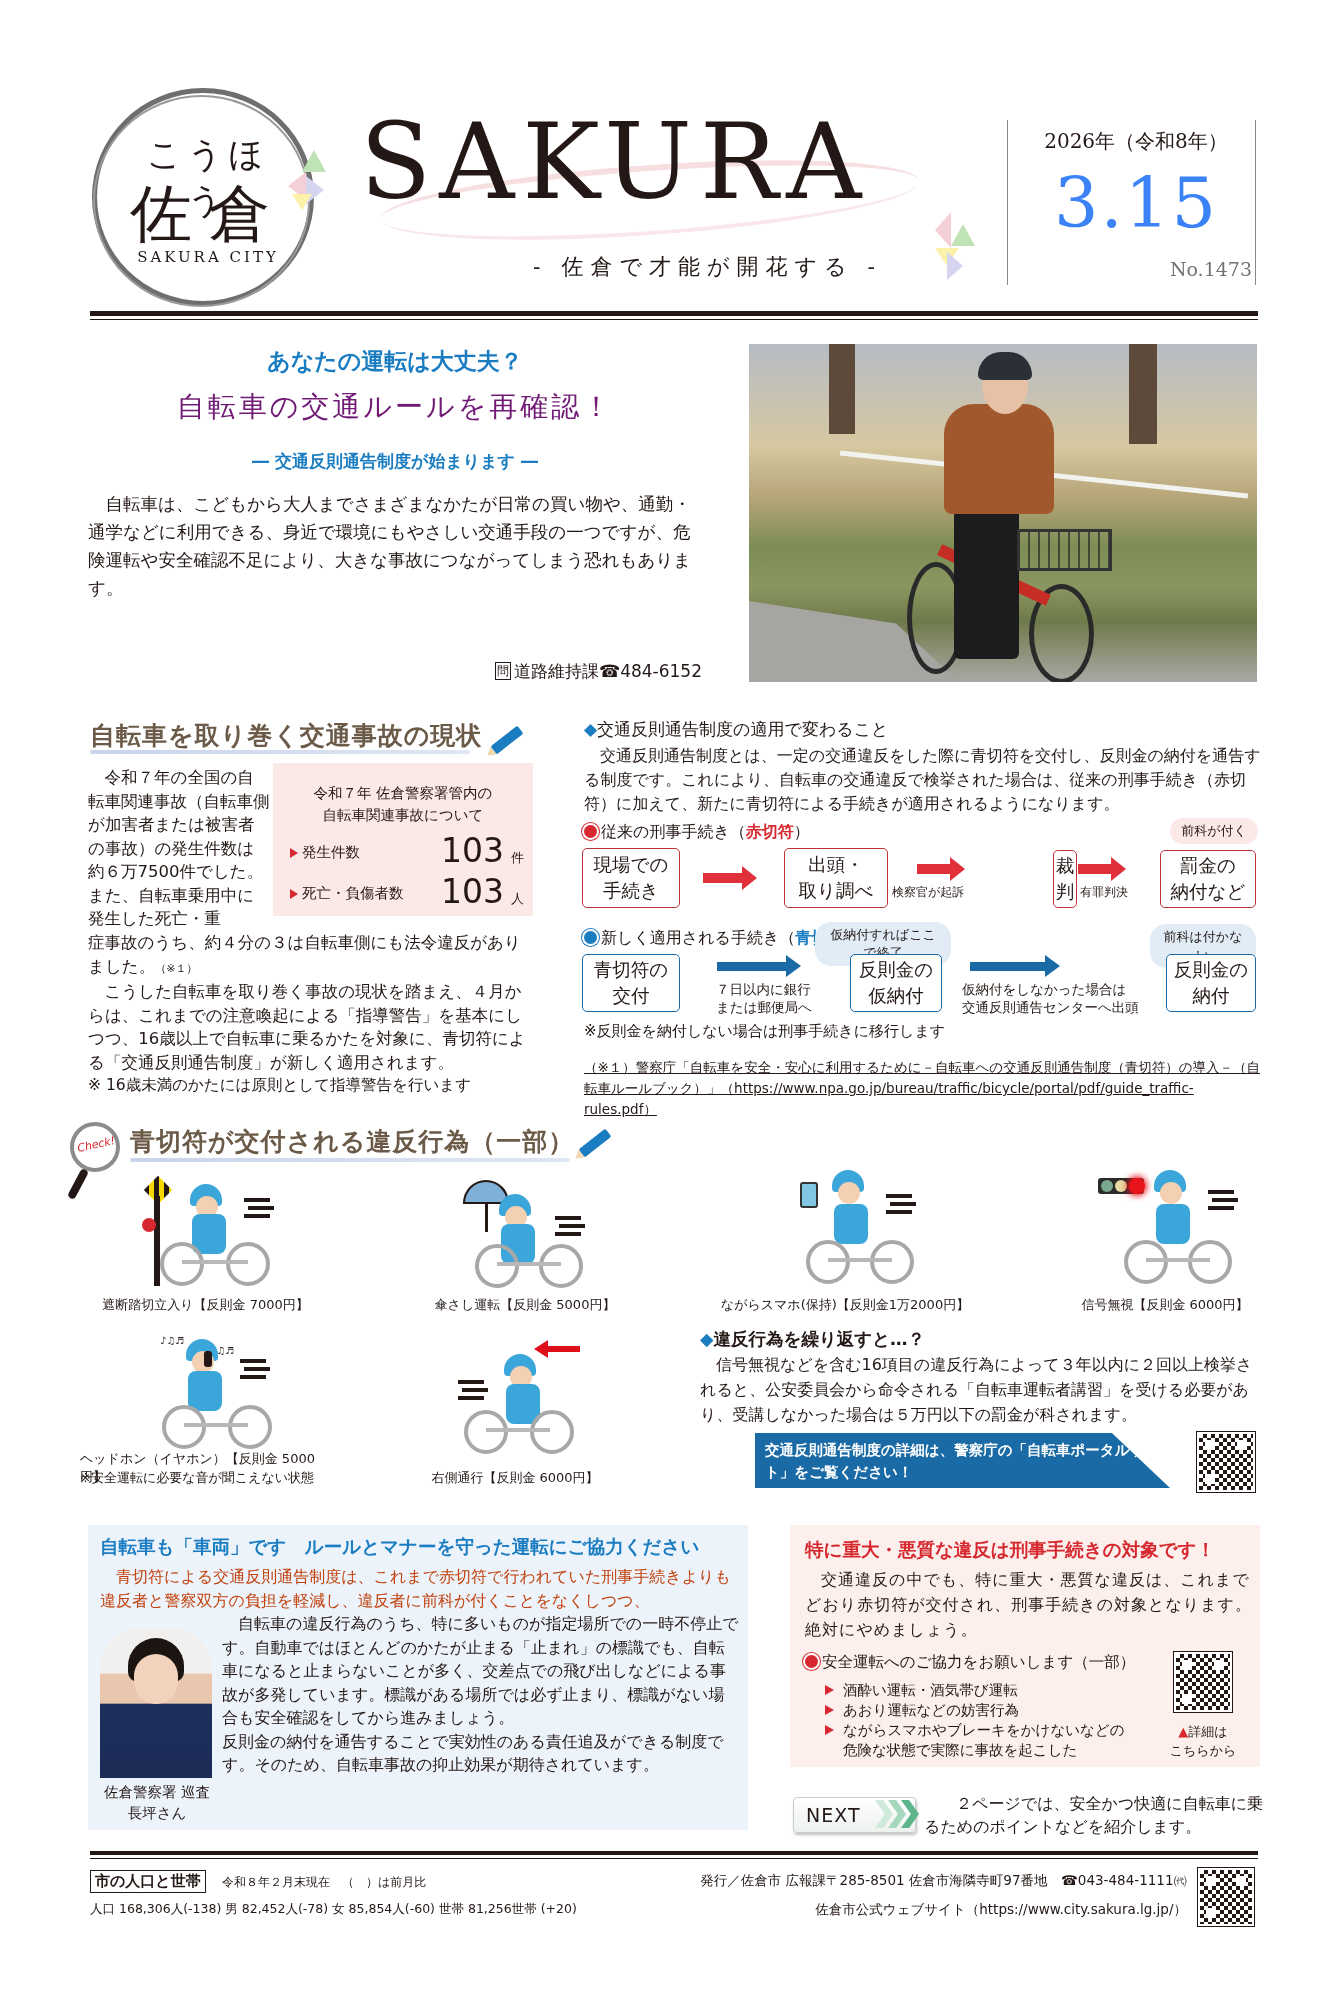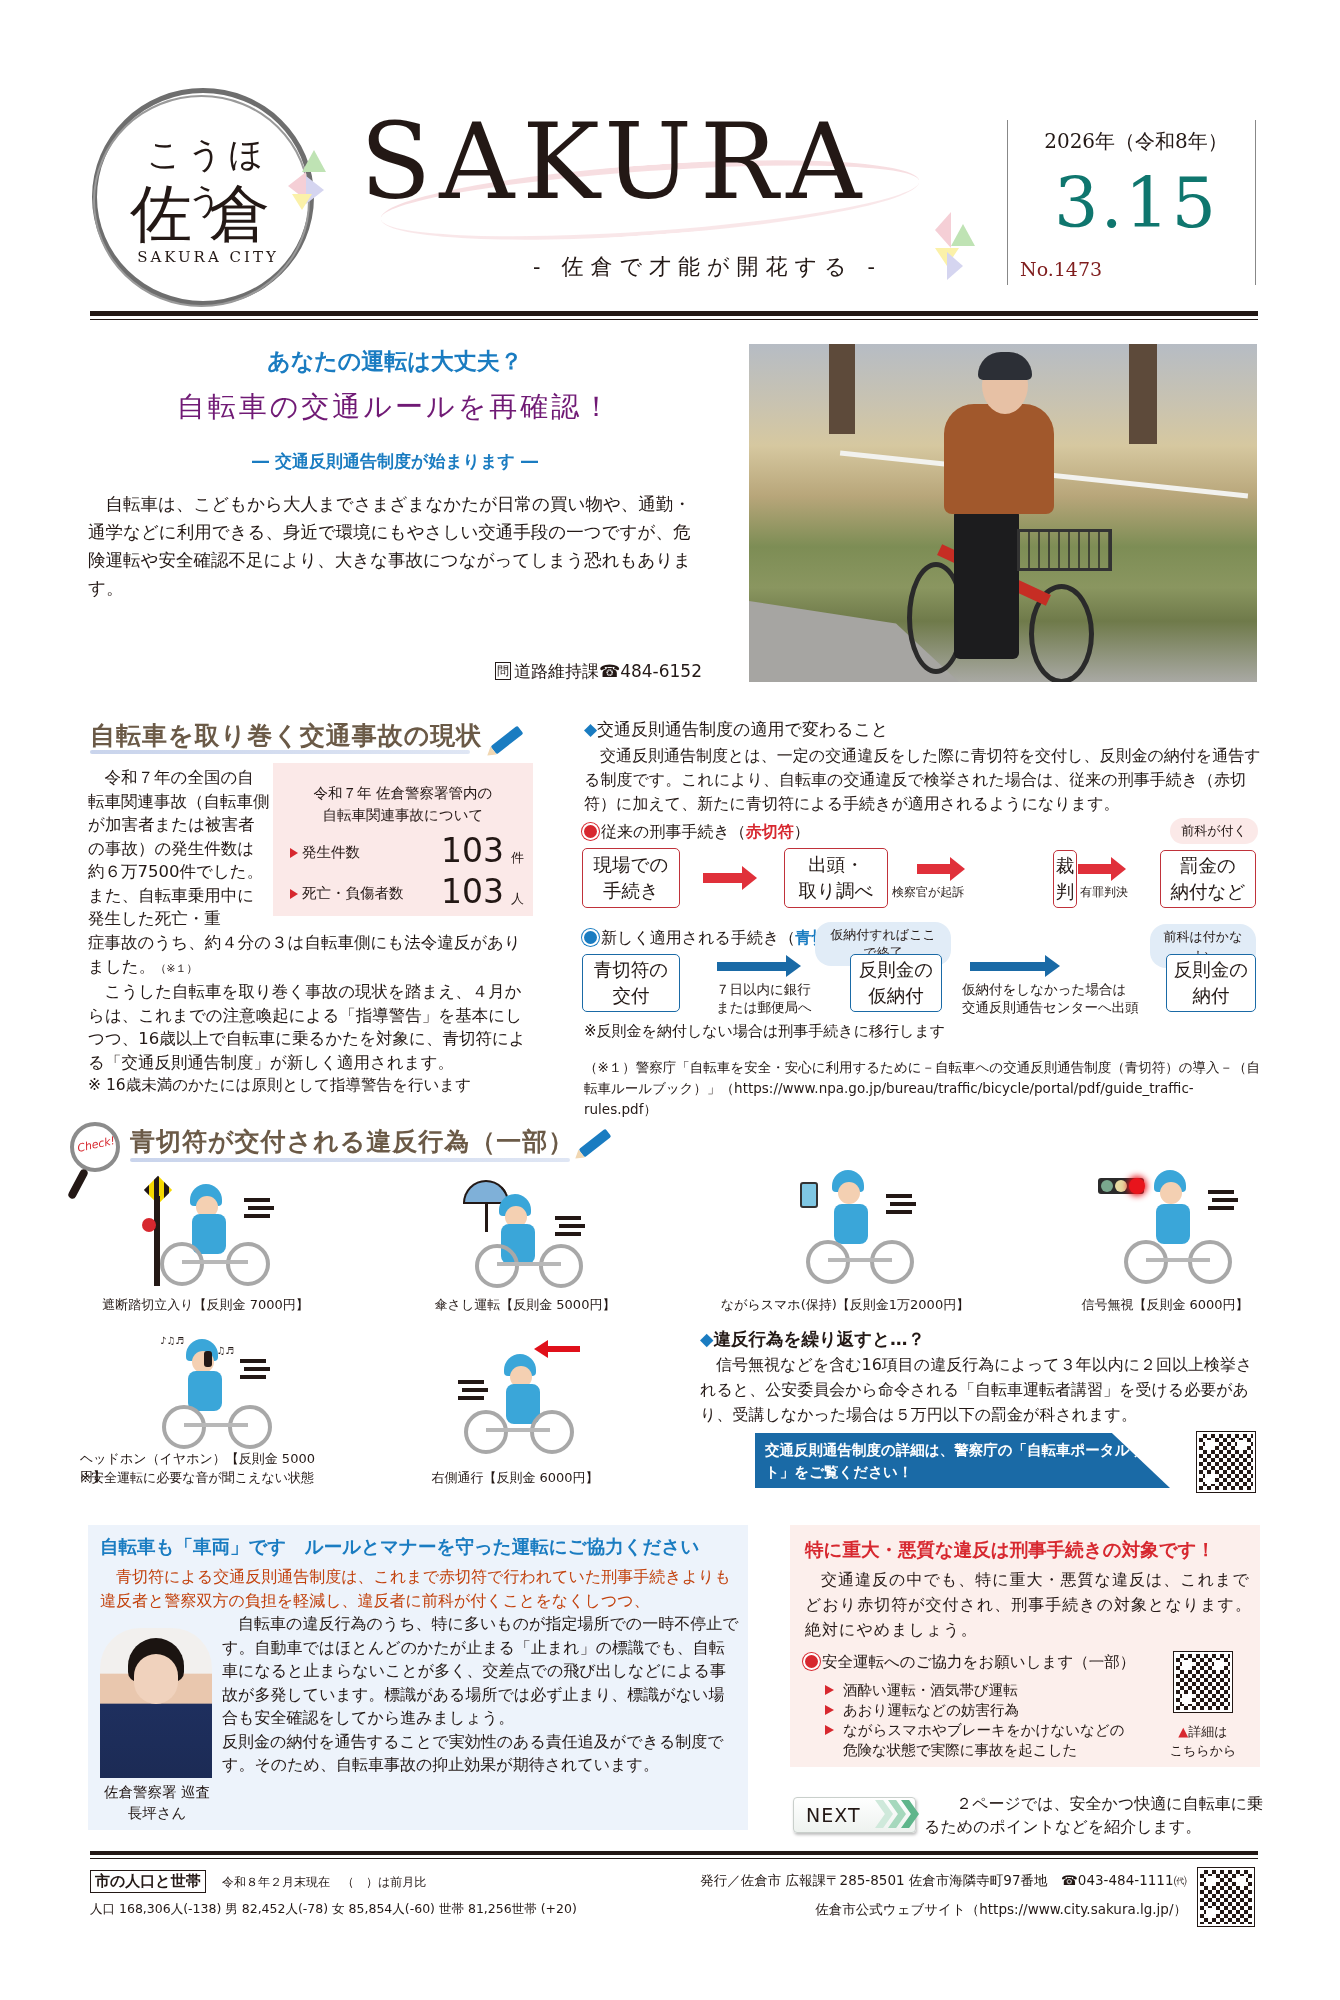--- a/index.html
+++ b/index.html
@@ -14,22 +14,22 @@
   .logo-kanji { left: 128px; top: 172px; width: 160px; text-align: center; font-family: "DejaVu Serif", serif; font-size: 62px; letter-spacing: 16px; color: #231815; }
   .logo-city { left: 120px; top: 248px; width: 176px; text-align: center; font-family: "DejaVu Serif", serif; font-size: 15px; letter-spacing: 3px; color: #231815; }
   .tri { position: absolute; width: 0; height: 0; }
 
   .title-wave { left: 380px; top: 165px; width: 540px; height: 70px; border-radius: 50%; border-top: 6px solid rgba(231,160,170,0.35); border-bottom: 4px solid rgba(231,160,170,0.25); transform: rotate(-4deg); }
   .title-sakura { left: 360px; top: 110px; font-family: "DejaVu Serif", serif; font-size: 104px; letter-spacing: 8px; color: #231815; line-height: 1; }
   .title-tagline { left: 533px; top: 252px; font-family: "DejaVu Serif", serif; font-size: 22px; letter-spacing: 7px; color: #231815; }
   .mast-divider-v { left: 1007px; top: 120px; width: 1px; height: 165px; background: #888; }
   .mast-divider-v2 { left: 1255px; top: 120px; width: 1px; height: 165px; background: #888; }
   .mast-year { left: 1020px; top: 128px; width: 232px; text-align: center; font-family: "DejaVu Serif", serif; font-size: 20px; color: #231815; }
-  .mast-date { left: 1020px; top: 168px; width: 232px; text-align: center; font-family: "DejaVu Serif", serif; font-size: 70px; line-height: 1; color: #0f766e; letter-spacing: 2px; }
-  .mast-no { left: 1020px; top: 258px; width: 232px; text-align: left; font-family: "DejaVu Serif", serif; font-size: 19px; color: #7f1d1d; }
+  .mast-date { left: 1020px; top: 168px; width: 232px; text-align: center; font-family: "DejaVu Serif", serif; font-size: 70px; line-height: 1; color: #3b82f6; letter-spacing: 2px; }
+  .mast-no { left: 1020px; top: 258px; width: 232px; text-align: right; font-family: "DejaVu Serif", serif; font-size: 19px; color: #737373; }
   .rule-thick { left: 90px; top: 311px; width: 1168px; height: 5px; background: #231815; }
   .rule-thin { left: 90px; top: 319px; width: 1168px; height: 1px; background: #231815; }
   .lead-kicker { left: 90px; top: 346px; width: 610px; text-align: center; font-size: 23px; font-weight: bold; color: #1a7cc1; }
   .lead-headline { left: 90px; top: 388px; width: 610px; text-align: center; font-size: 28px; font-weight: normal; color: #701a75; letter-spacing: 3px; }
   .lead-sub { left: 90px; top: 450px; width: 610px; text-align: center; font-size: 17px; font-weight: bold; color: #1a7cc1; }
   .lead-body { left: 88px; top: 490px; width: 614px; font-size: 17.5px; line-height: 28px; color: #231815; }
   .lead-body p { text-indent: 1em; }
   .lead-contact { left: 440px; top: 660px; width: 262px; text-align: right; font-size: 17px; color: #231815; }
   .lead-contact .mark { display: inline-block; border: 1.5px solid #231815; font-size: 12px; line-height: 14px; padding: 1px 1px; margin-right: 3px; vertical-align: 2px; }
 
@@ -83,21 +83,21 @@
   .arrow-red { height: 10px; background: #e0303a; }
   .arrow-red::after { content: ""; position: absolute; right: -14px; top: -7px; border-left: 15px solid #e0303a; border-top: 12px solid transparent; border-bottom: 12px solid transparent; }
   .arrow-blue { height: 9px; background: #1a6aa6; }
   .arrow-blue::after { content: ""; position: absolute; right: -14px; top: -7px; border-left: 15px solid #1a6aa6; border-top: 11px solid transparent; border-bottom: 11px solid transparent; }
   .arrow-cap { font-size: 12px; color: #231815; }
   .arrow-cap2 { font-size: 13.5px; line-height: 18px; color: #231815; }
   .bubble { border-radius: 16px; font-size: 13px; padding: 4px 10px; color: #231815; text-align: center; }
   .bubble.pink { background: #fbe9e8; }
   .bubble.lblue { background: #e1ecf7; }
   .proc-note { font-size: 15px; color: #231815; }
-  .foot-ref { left: 584px; top: 1057px; width: 680px; font-size: 13.5px; line-height: 21px; color: #231815; }
+  .foot-ref { left: 584px; top: 1057px; width: 680px; font-size: 13.5px; line-height: 21px; color: #231815; text-decoration: underline; }
 
   
   .check-glass { left: 70px; top: 1122px; width: 50px; height: 50px; border: 4px solid #8c8c8c; border-radius: 50%; background: #fff; }
   .check-text { left: 77px; top: 1138px; font-size: 11px; font-style: italic; color: #d7282f; transform: rotate(-12deg); }
   .check-handle { left: 74px; top: 1168px; width: 8px; height: 32px; background: #231815; transform: rotate(28deg); border-radius: 4px; }
   .vio-head { left: 130px; top: 1125px; }
   .vio-underline { left: 130px; top: 1158px; width: 440px; }
   .vio-pencil { left: 578px; top: 1138px; }
 
   .vio-fig { width: 170px; height: 110px; }

